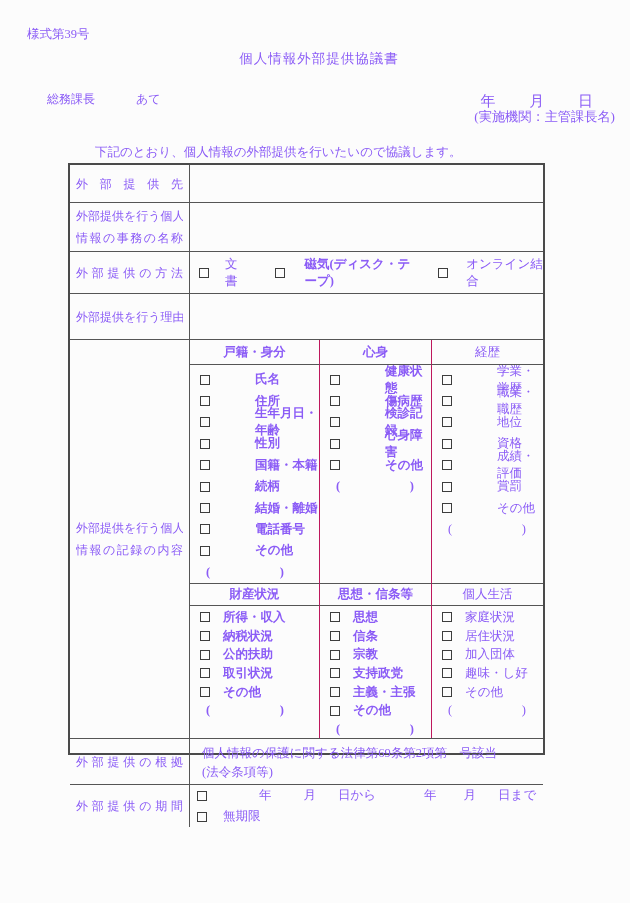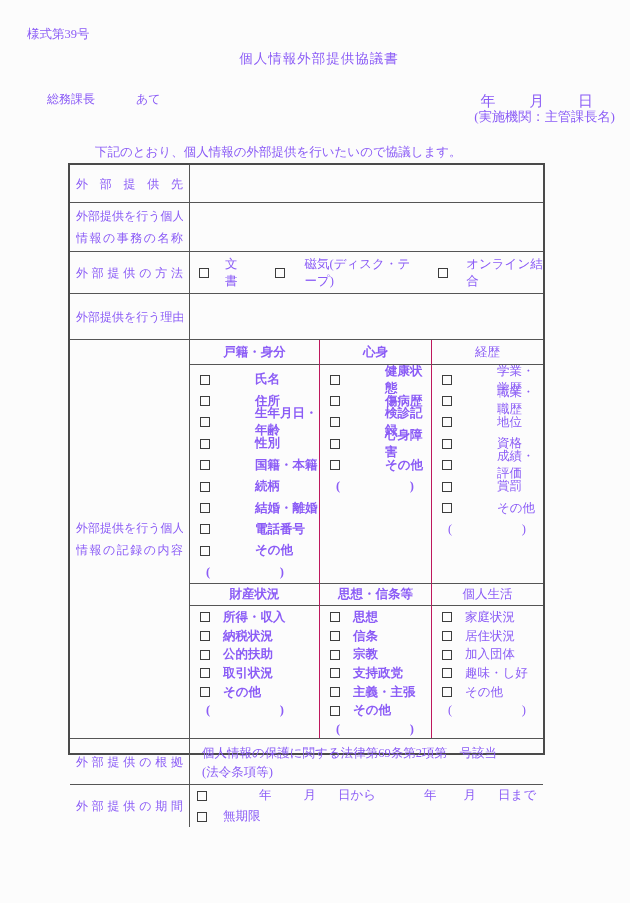--- a/index.html
+++ b/index.html
@@ -41,21 +41,21 @@
   
   .cb {
     display:inline-block; width:10px; height:10px;
     border:1px solid #3d3d3d; flex:none; background:transparent;
   }
 
   
   .method { display:flex; align-items:center; padding-left:9px; font-size:12.5px; }
   .m1 { margin-left:16px; }
   .cb-m2 { margin-left:28px; }
-  .m2 { margin-left:20px; }
+  .m2 { margin-left:20px;font-weight:bold; }
   .cb-m3 { margin-left:17px; }
   .m3 { margin-left:18px; }
 
   
   .rec-grid {
     display:grid;
     grid-template-columns:130px 112px 1fr;
     grid-template-rows:25px 219px 22px 1fr;
   }
   .rh {

